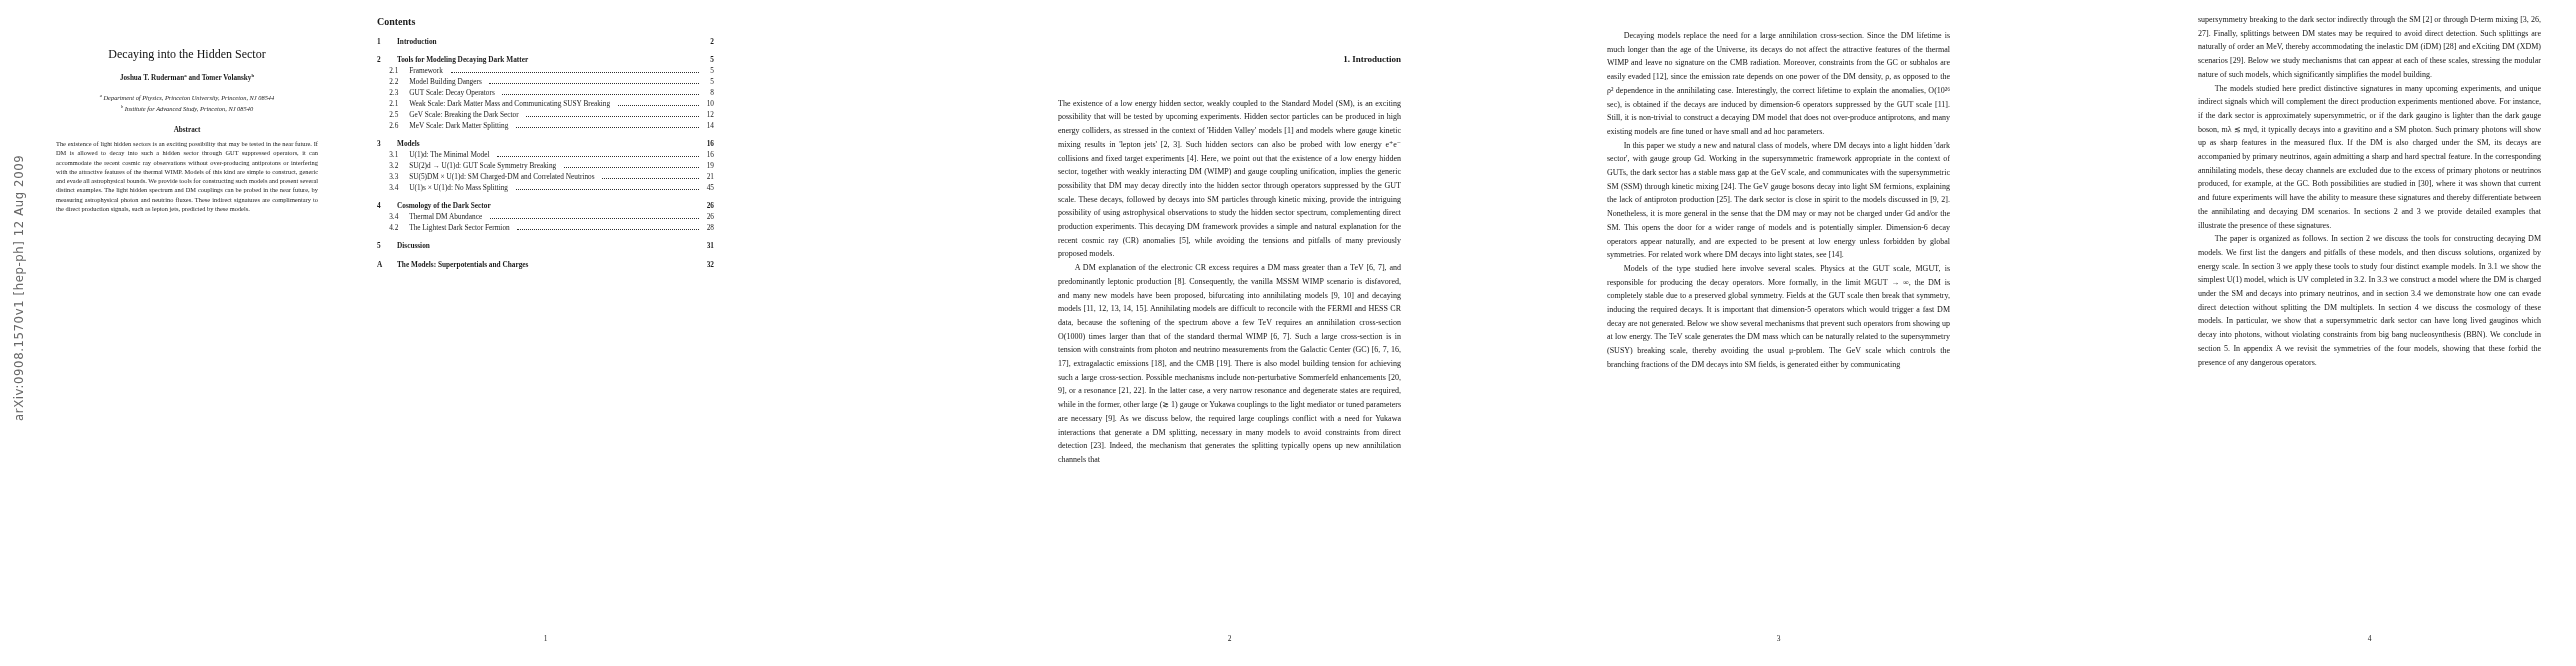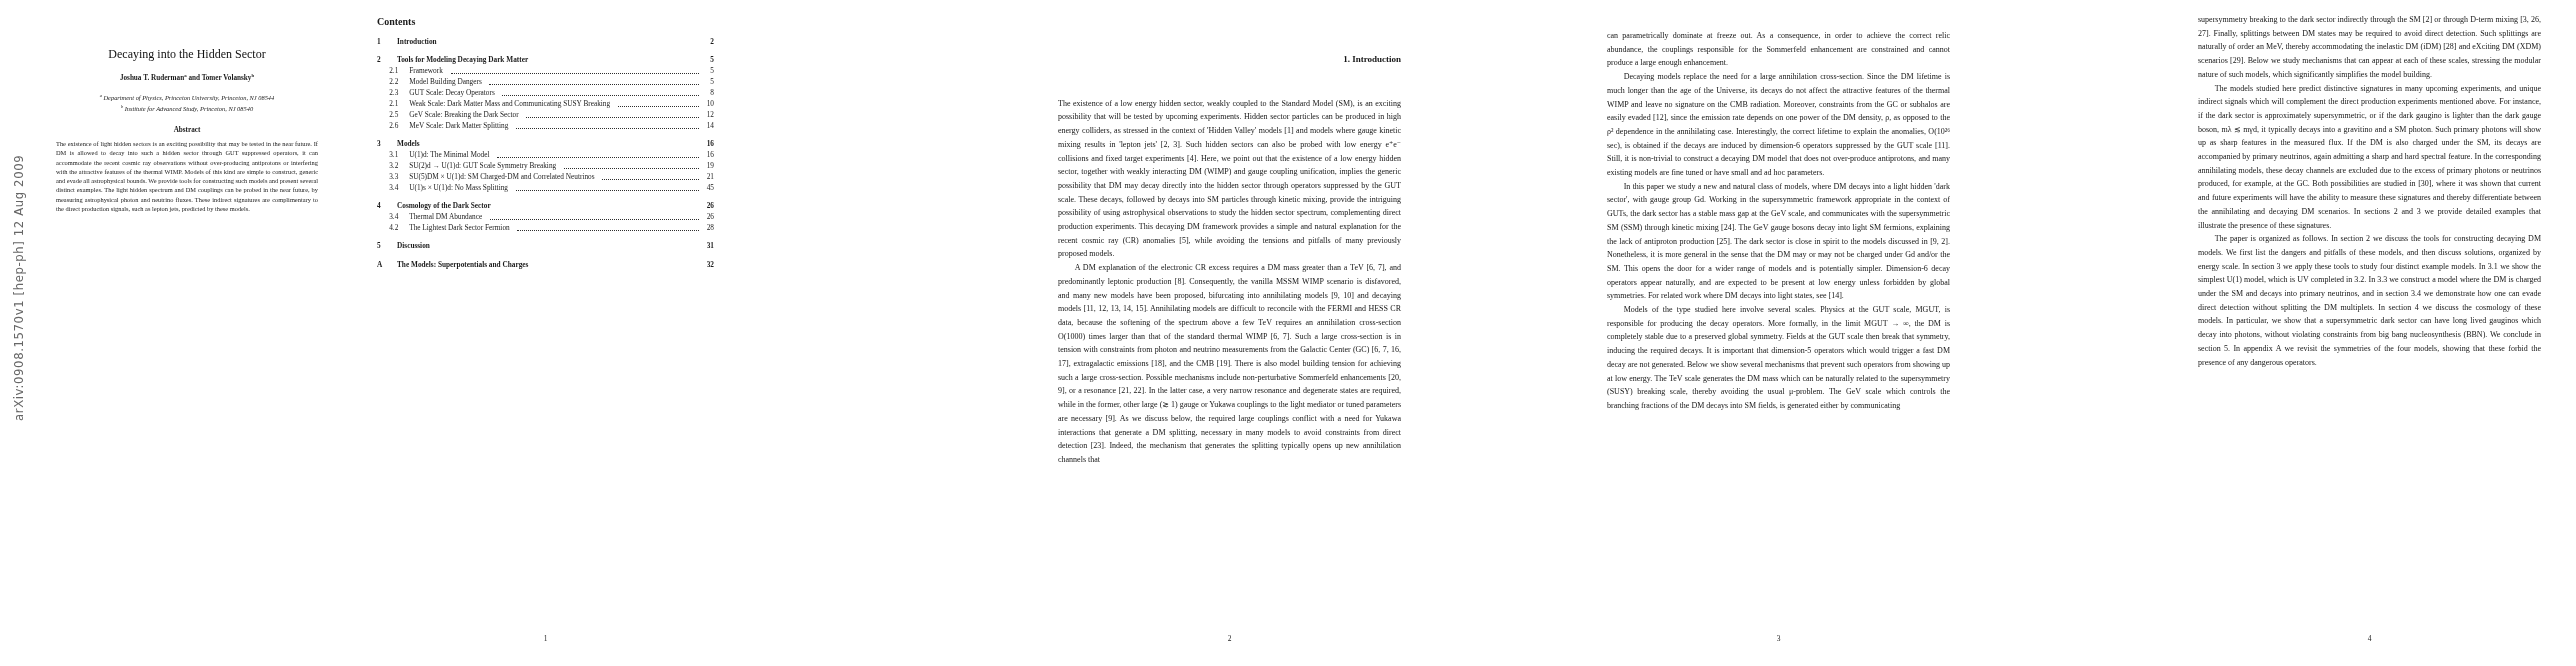--- a/index.html
+++ b/index.html
@@ -56,21 +56,21 @@
   
   .contents-page { position: absolute; left: 377px; top: 15.6px; width: 337px; }
   .contents-heading { font-size: 10px; font-weight: 700; margin: 0 0 9px 0; }
   .toc-row {
     display: flex;
     align-items: baseline;
     font-size: 7.3px;
     line-height: 11px;
   }
   .toc-row.section { font-weight: 700; margin-top: 7.2px; }
-  .toc-row.sub { font-weight: 400; padding-left: 12.2px; align-items: flex-end; }
+  .toc-row.sub { font-weight: 400; padding-left: 12.2px; }
   .toc-num { flex: none; width: 20px; }
   .toc-label { flex: none; padding-right: 3.3px; white-space: nowrap; }
   .toc-fill { flex: 1 1 auto; }
   .toc-dots {
     flex: 1 1 auto;
     border-bottom: 1.1px dotted #2e2e2e;
     margin: 0 3.3px 2.2px 4.4px;
     min-width: 6.7px;
   }
   .toc-page { flex: none; min-width: 12.2px; text-align: right; }
@@ -237,21 +237,20 @@
     </div>
   </div>
 
   <div class="body-page" id="page2">
     <div class="section-heading">1. Introduction</div>
     <p class="para">The existence of a low energy hidden sector, weakly coupled to the Standard Model (SM), is an exciting possibility that will be tested by upcoming experiments. Hidden sector particles can be produced in high energy colliders, as stressed in the context of 'Hidden Valley' models [1] and models where gauge kinetic mixing results in 'lepton jets' [2, 3]. Such hidden sectors can also be probed with low energy e⁺e⁻ collisions and fixed target experiments [4]. Here, we point out that the existence of a low energy hidden sector, together with weakly interacting DM (WIMP) and gauge coupling unification, implies the generic possibility that DM may decay directly into the hidden sector through operators suppressed by the GUT scale. These decays, followed by decays into SM particles through kinetic mixing, provide the intriguing possibility of using astrophysical observations to study the hidden sector spectrum, complementing direct production experiments. This decaying DM framework provides a simple and natural explanation for the recent cosmic ray (CR) anomalies [5], while avoiding the tensions and pitfalls of many previously proposed models.</p>
     <p class="para indent">A DM explanation of the electronic CR excess requires a DM mass greater than a TeV [6, 7], and predominantly leptonic production [8]. Consequently, the vanilla MSSM WIMP scenario is disfavored, and many new models have been proposed, bifurcating into annihilating models [9, 10] and decaying models [11, 12, 13, 14, 15]. Annihilating models are difficult to reconcile with the FERMI and HESS CR data, because the softening of the spectrum above a few TeV requires an annihilation cross-section O(1000) times larger than that of the standard thermal WIMP [6, 7]. Such a large cross-section is in tension with constraints from photon and neutrino measurements from the Galactic Center (GC) [6, 7, 16, 17], extragalactic emissions [18], and the CMB [19]. There is also model building tension for achieving such a large cross-section. Possible mechanisms include non-perturbative Sommerfeld enhancements [20, 9], or a resonance [21, 22]. In the latter case, a very narrow resonance and degenerate states are required, while in the former, other large (≳ 1) gauge or Yukawa couplings to the light mediator or tuned parameters are necessary [9]. As we discuss below, the required large couplings conflict with a need for Yukawa interactions that generate a DM splitting, necessary in many models to avoid constraints from direct detection [23]. Indeed, the mechanism that generates the splitting typically opens up new annihilation channels that</p>
   </div>
 
   <div class="body-page" id="page3">
-    <p class="para">can parametrically dominate at freeze out. As a consequence, in order to achieve the correct relic abundance, the couplings responsible for the Sommerfeld enhancement are constrained and cannot produce a large enough enhancement.</p>
     <p class="para indent">Decaying models replace the need for a large annihilation cross-section. Since the DM lifetime is much longer than the age of the Universe, its decays do not affect the attractive features of the thermal WIMP and leave no signature on the CMB radiation. Moreover, constraints from the GC or subhalos are easily evaded [12], since the emission rate depends on one power of the DM density, ρ, as opposed to the ρ² dependence in the annihilating case. Interestingly, the correct lifetime to explain the anomalies, O(10²⁶ sec), is obtained if the decays are induced by dimension-6 operators suppressed by the GUT scale [11]. Still, it is non-trivial to construct a decaying DM model that does not over-produce antiprotons, and many existing models are fine tuned or have small and ad hoc parameters.</p>
     <p class="para indent">In this paper we study a new and natural class of models, where DM decays into a light hidden 'dark sector', with gauge group Gd. Working in the supersymmetric framework appropriate in the context of GUTs, the dark sector has a stable mass gap at the GeV scale, and communicates with the supersymmetric SM (SSM) through kinetic mixing [24]. The GeV gauge bosons decay into light SM fermions, explaining the lack of antiproton production [25]. The dark sector is close in spirit to the models discussed in [9, 2]. Nonetheless, it is more general in the sense that the DM may or may not be charged under Gd and/or the SM. This opens the door for a wider range of models and is potentially simpler. Dimension-6 decay operators appear naturally, and are expected to be present at low energy unless forbidden by global symmetries. For related work where DM decays into light states, see [14].</p>
     <p class="para indent">Models of the type studied here involve several scales. Physics at the GUT scale, MGUT, is responsible for producing the decay operators. More formally, in the limit MGUT → ∞, the DM is completely stable due to a preserved global symmetry. Fields at the GUT scale then break that symmetry, inducing the required decays. It is important that dimension-5 operators which would trigger a fast DM decay are not generated. Below we show several mechanisms that prevent such operators from showing up at low energy. The TeV scale generates the DM mass which can be naturally related to the supersymmetry (SUSY) breaking scale, thereby avoiding the usual μ-problem. The GeV scale which controls the branching fractions of the DM decays into SM fields, is generated either by communicating</p>
   </div>
 
   <div class="body-page" id="page4">
     <p class="para">supersymmetry breaking to the dark sector indirectly through the SM [2] or through D-term mixing [3, 26, 27]. Finally, splittings between DM states may be required to avoid direct detection. Such splittings are naturally of order an MeV, thereby accommodating the inelastic DM (iDM) [28] and eXciting DM (XDM) scenarios [29]. Below we study mechanisms that can appear at each of these scales, stressing the modular nature of such models, which significantly simplifies the model building.</p>
     <p class="para indent">The models studied here predict distinctive signatures in many upcoming experiments, and unique indirect signals which will complement the direct production experiments mentioned above. For instance, if the dark sector is approximately supersymmetric, or if the dark gaugino is lighter than the dark gauge boson, mλ ≲ mγd, it typically decays into a gravitino and a SM photon. Such primary photons will show up as sharp features in the measured flux. If the DM is also charged under the SM, its decays are accompanied by primary neutrinos, again admitting a sharp and hard spectral feature. In the corresponding annihilating models, these decay channels are excluded due to the excess of primary photons or neutrinos produced, for example, at the GC. Both possibilities are studied in [30], where it was shown that current and future experiments will have the ability to measure these signatures and thereby differentiate between the annihilating and decaying DM scenarios. In sections 2 and 3 we provide detailed examples that illustrate the presence of these signatures.</p>
     <p class="para indent">The paper is organized as follows. In section 2 we discuss the tools for constructing decaying DM models. We first list the dangers and pitfalls of these models, and then discuss solutions, organized by energy scale. In section 3 we apply these tools to study four distinct example models. In 3.1 we show the simplest U(1) model, which is UV completed in 3.2. In 3.3 we construct a model where the DM is charged under the SM and decays into primary neutrinos, and in section 3.4 we demonstrate how one can evade direct detection without splitting the DM multiplets. In section 4 we discuss the cosmology of these models. In particular, we show that a supersymmetric dark sector can have long lived gauginos which decay into photons, without violating constraints from big bang nucleosynthesis (BBN). We conclude in section 5. In appendix A we revisit the symmetries of the four models, showing that these forbid the presence of any dangerous operators.</p>
   </div>

